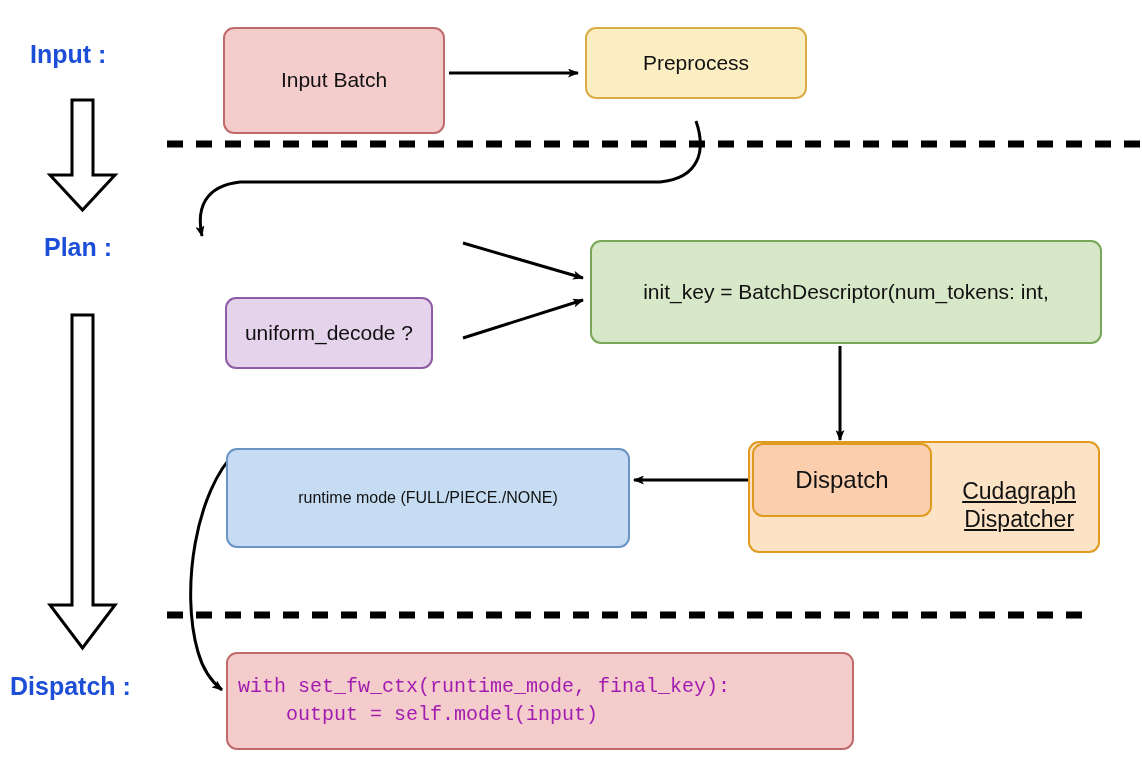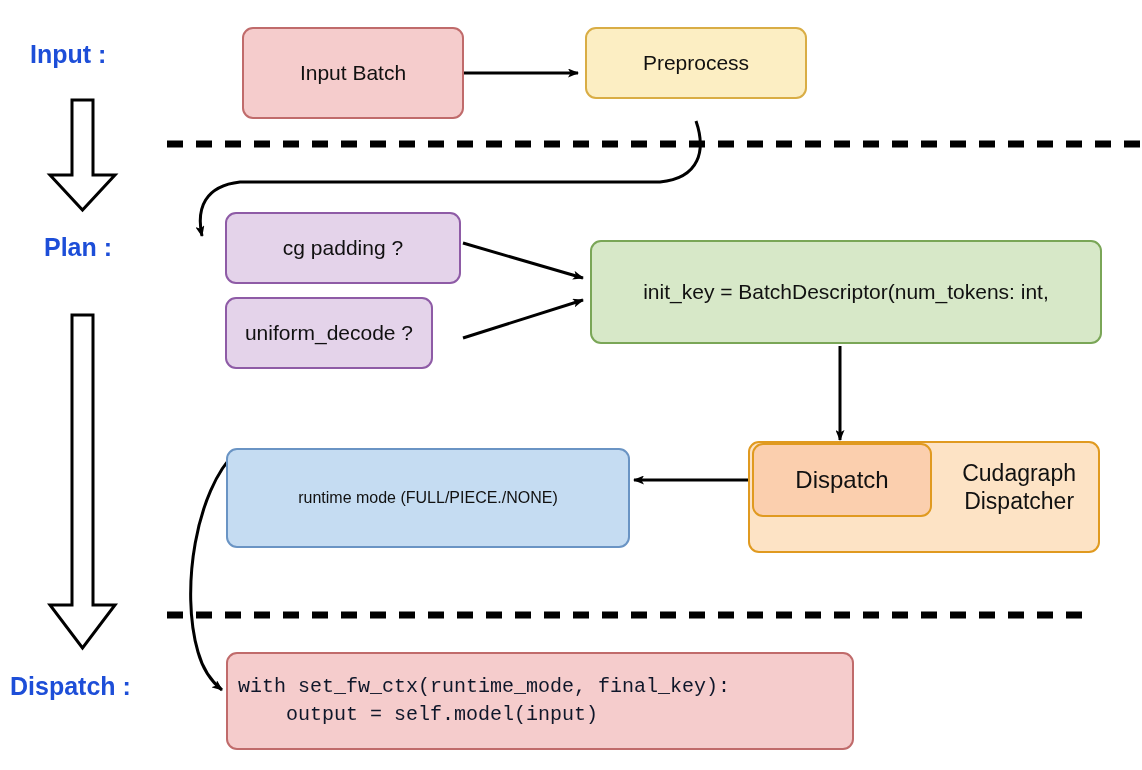--- a/index.html
+++ b/index.html
@@ -48,37 +48,37 @@
     padding: 2px 8px;
   }
   .node-pink   { background: #f5cccc; border-color: #c06b6b; }
   .node-yellow { background: #fceec3; border-color: #d9ad45; }
   .node-purple { background: #e4d3ea; border-color: #8e5ba6; }
   .node-green  { background: #d7e8c8; border-color: #7aa657; }
   .node-blue   { background: #c5dcf2; border-color: #6a94c4; }
   .node-orange-outer { background: #fde3c5; border-color: #e09a20; }
   .node-orange-inner { background: #fbcfae; border-color: #e09a20; }
 
-  #node-input-batch  { left: 242px; top: 27px;  width: 222px; height: 92px; }
+  #node-input-batch  { left: 223px; top: 27px;  width: 222px; height: 107px; }
   #node-preprocess   { left: 585px; top: 27px;  width: 222px; height: 72px; }
   #node-cg-padding   { left: 225px; top: 212px; width: 236px; height: 72px; }
   #node-uniform-dec  { left: 225px; top: 297px; width: 208px; height: 72px; }
   #node-init-key     { left: 590px; top: 240px; width: 512px; height: 104px;
                        font-size: 21px; }
   #node-cudagraph    { left: 748px; top: 441px; width: 352px; height: 112px;
-                       align-items: flex-start; justify-content: flex-end;
-                       padding: 16px 22px 0 0; }
+                       align-items: center; justify-content: flex-end;
+                       padding: 16px 22px 0 0; text-decoration: underline; }
   #node-cudagraph .cg-text { font-size: 23px; line-height: 1.22; }
   #node-dispatch     { left: 752px; top: 443px; width: 180px; height: 74px;
                        font-size: 24px; }
   #node-runtime-mode { left: 226px; top: 448px; width: 404px; height: 100px;
                        font-size: 16px; line-height: 1.34; }
   #node-code         { left: 226px; top: 652px; width: 628px; height: 98px;
                        font-family: "Liberation Mono", "DejaVu Sans Mono", monospace;
-                       font-size: 20px; color: #0f172a;
+                       font-size: 20px; color: #a21caf;
                        align-items: center; justify-content: flex-start;
                        padding: 0 0 0 10px; text-align: left; white-space: pre;
                        line-height: 1.4; }
 
   #label-input   { left: 30px;  top: 40px; }
   #label-plan    { left: 44px;  top: 233px; }
   #label-execute { left: 10px;  top: 672px; }
 </style>
 </head>
 <body>
@@ -120,23 +120,20 @@
   <div class="stage-label" id="label-execute">Dispatch :</div>
 
   <div class="node node-pink" id="node-input-batch">
     <span>Input Batch</span>
   </div>
 
   <div class="node node-yellow" id="node-preprocess">
     <span>Preprocess</span>
   </div>
 
-  <div class="node node-purple" id="node-cg-padding">
-    <span>cg padding ?</span>
-  </div>
 
   <div class="node node-purple" id="node-uniform-dec">
     <span>uniform_decode ?</span>
   </div>
 
   <div class="node node-green" id="node-init-key">
     <span>
       <span>init_key = BatchDescriptor(num_tokens: int,</span><br>
     </span>
   </div>

